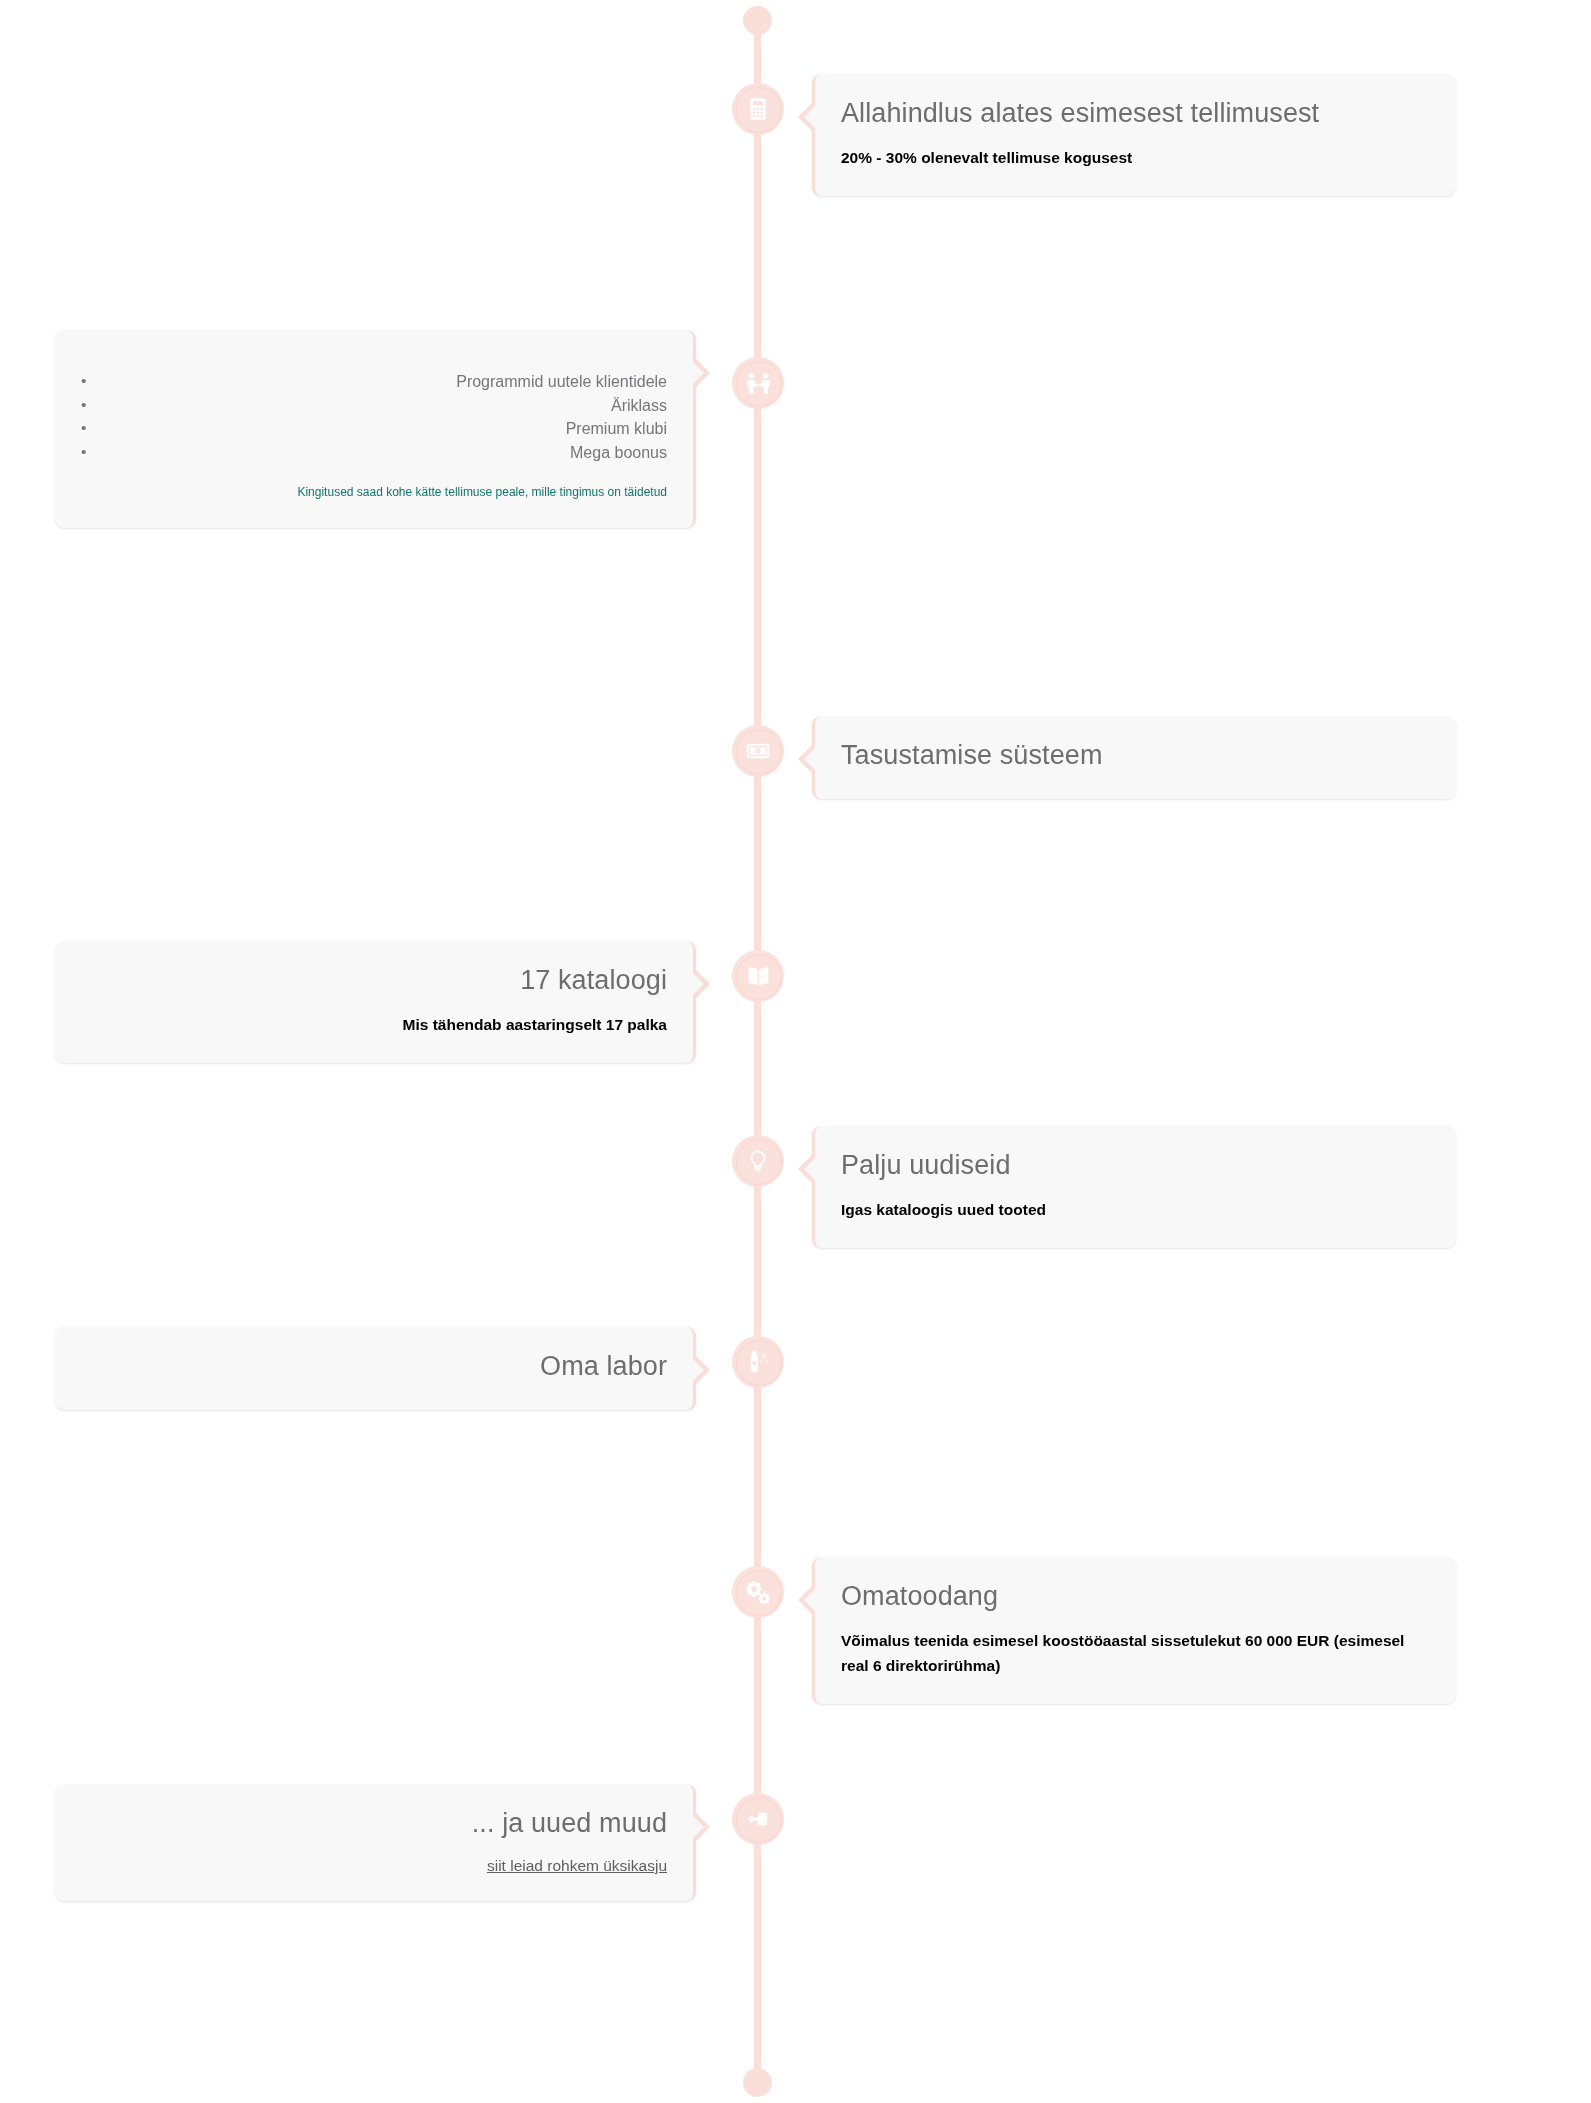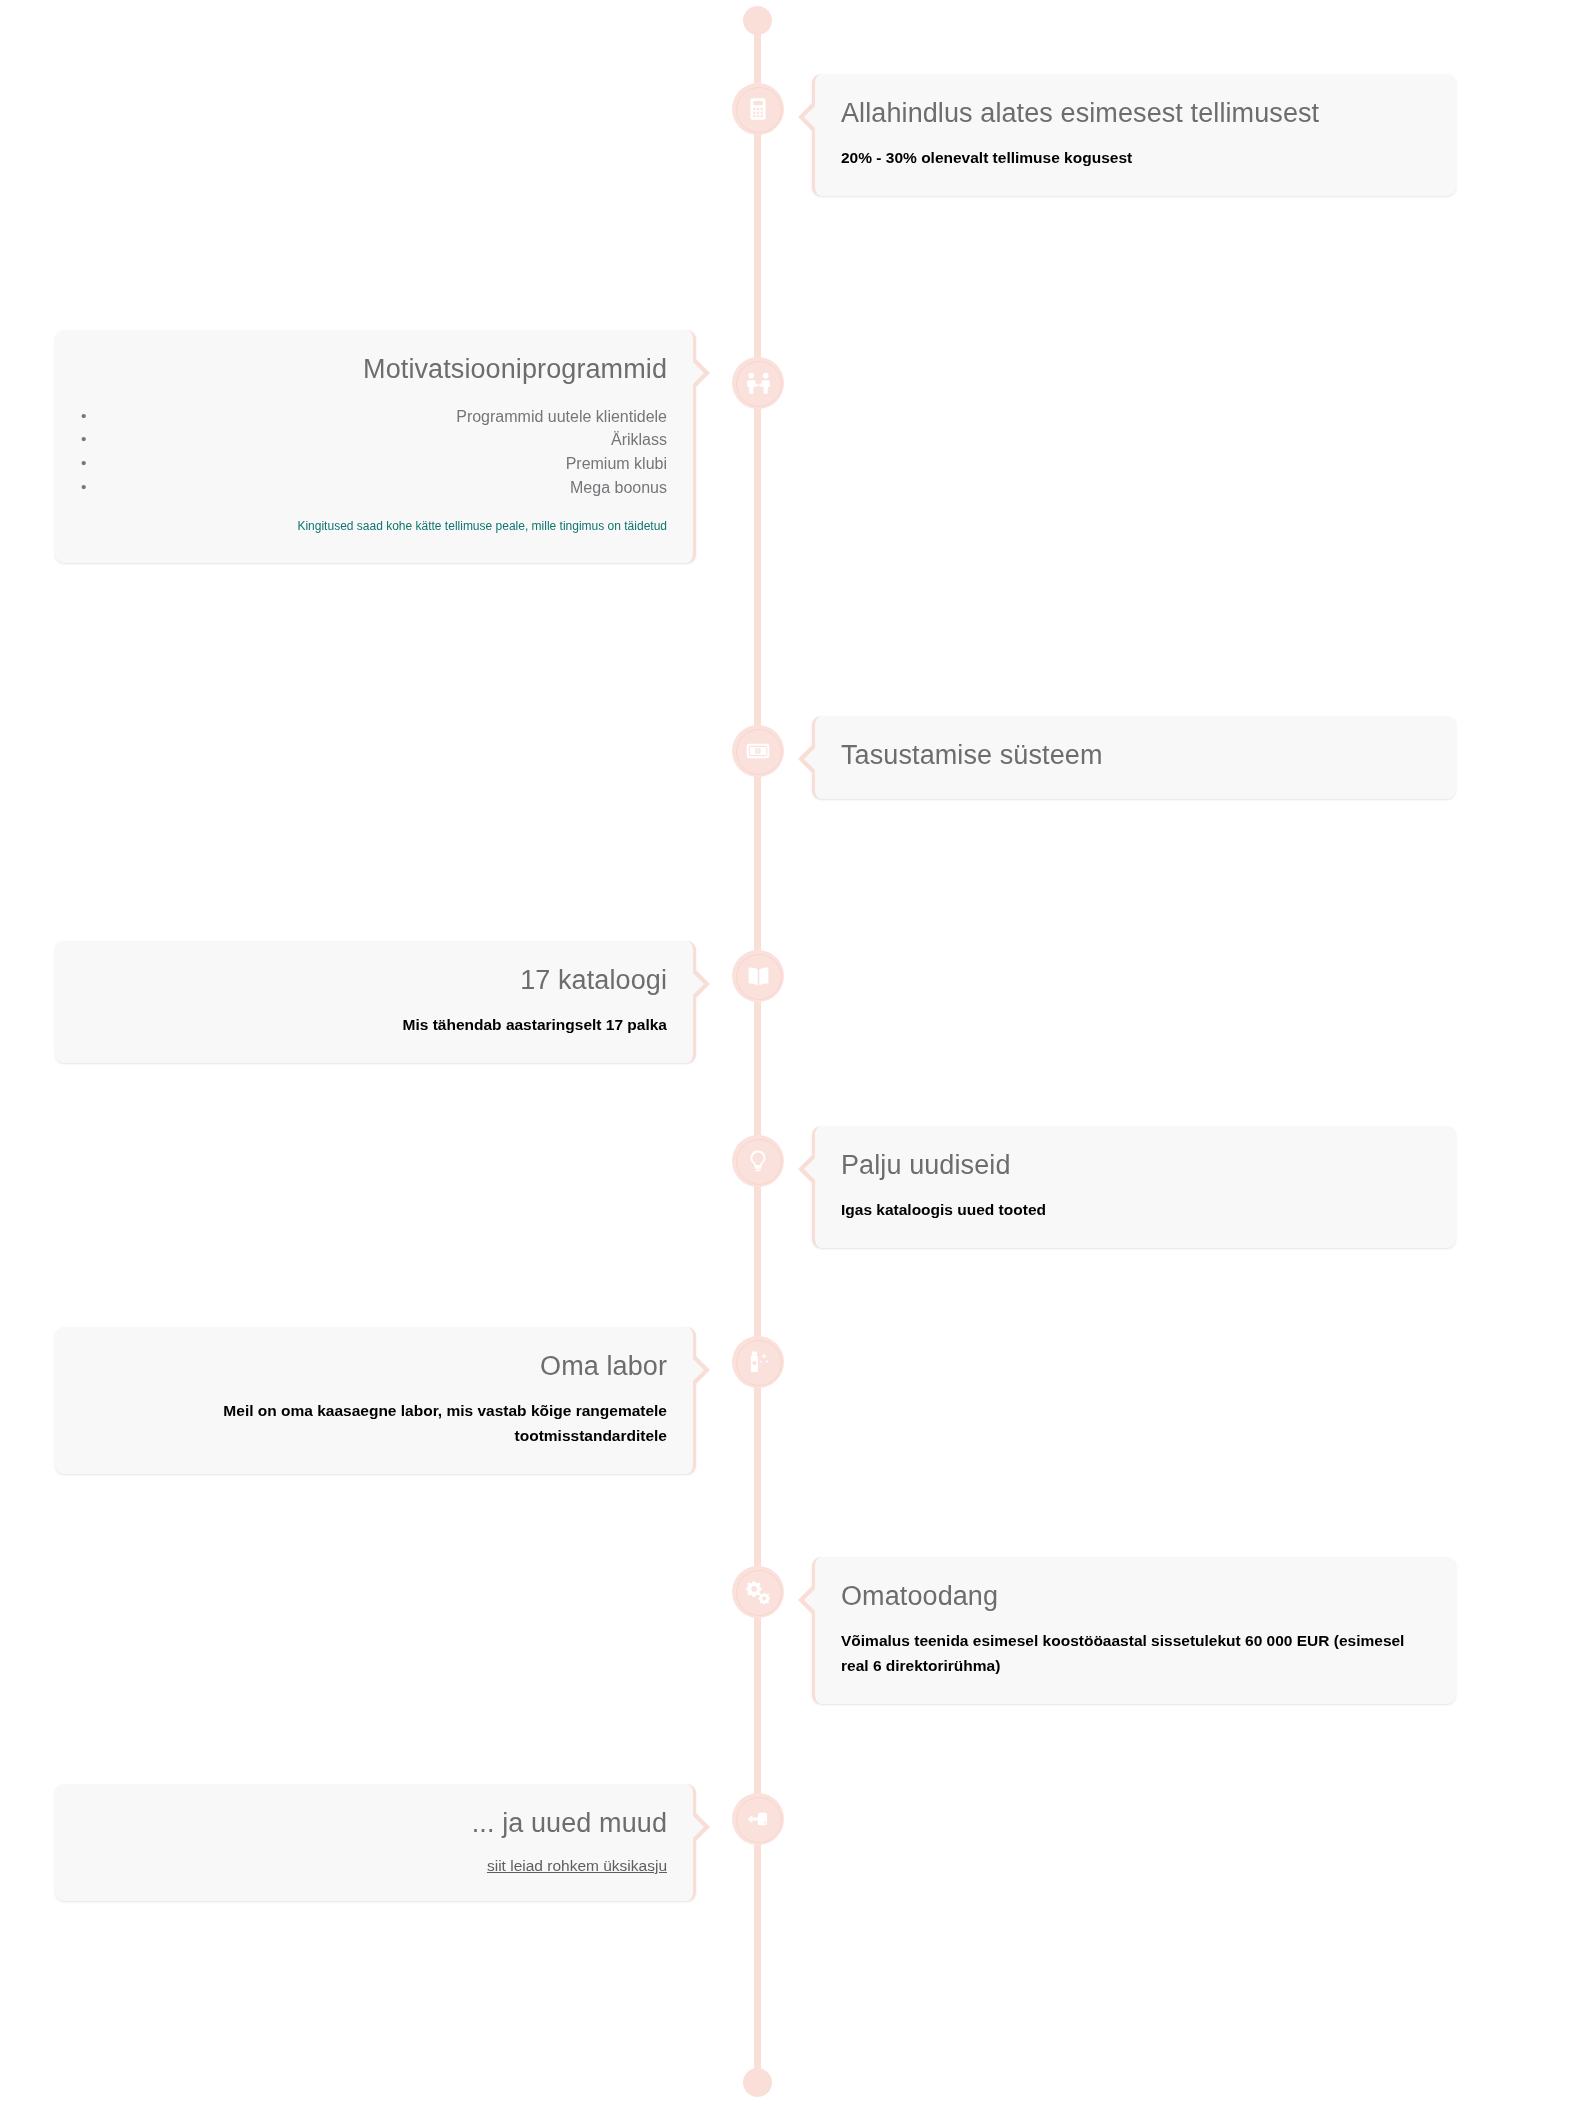--- a/index.html
+++ b/index.html
@@ -192,21 +192,20 @@
       <svg width="27" height="27" viewBox="0 0 24 24" fill="#ffffff">
         <circle cx="5.6" cy="5" r="2.5"></circle>
         <path d="M2.9 9h5.4a.9.9 0 0 1 .9.9v5.2H7.4V21H3.8v-5.9H2V9.9A.9.9 0 0 1 2.9 9z"></path>
         <circle cx="18.4" cy="5" r="2.5"></circle>
         <path d="M15.7 9h5.4a.9.9 0 0 1 .9.9v5.2h-1.8V21h-3.6v-5.9h-1.8V9.9a.9.9 0 0 1 .9-.9z"></path>
         <path d="M10.6 11.6l-2.1 1.9 2.1 1.9v-1.3h2.8v1.3l2.1-1.9-2.1-1.9v1.3h-2.8z"></path>
       </svg>
     </span>
   </div>
   <div class="card left" style="top:330px">
-    <div class="card-title">Motivatsiooniprogrammid</div>
     <ul class="card-list">
       <li>Programmid uutele klientidele</li>
       <li>Äriklass</li>
       <li>Premium klubi</li>
       <li>Mega boonus</li>
     </ul>
     <div class="card-note">Kingitused saad kohe kätte tellimuse peale, mille tingimus on täidetud</div>
   </div>
 
   <div class="node" style="top:725px">
@@ -257,21 +256,20 @@
         <path d="M5.4 7.6c0-1 .8-1.8 1.8-1.8h2.9c1 0 1.8.8 1.8 1.8v11.9c0 1-.8 1.8-1.8 1.8H7.2c-1 0-1.8-.8-1.8-1.8V7.6z"></path>
         <circle cx="8.7" cy="13" r="1.9" fill="#fbe1db"></circle>
         <path d="M17.4 4l.7 1.9 1.9.7-1.9.7-.7 1.9-.7-1.9-1.9-.7 1.9-.7z"></path>
         <path d="M20.3 9.8l.45 1.2 1.2.45-1.2.45-.45 1.2-.45-1.2-1.2-.45 1.2-.45z"></path>
         <path d="M14.6 10.4l.38 1.02 1.02.38-1.02.38-.38 1.02-.38-1.02-1.02-.38 1.02-.38z"></path>
       </svg>
     </span>
   </div>
   <div class="card left" style="top:1327px">
     <div class="card-title">Oma labor</div>
-    <div class="card-desc">Meil on oma kaasaegne labor, mis vastab kõige rangematele tootmisstandarditele</div>
   </div>
 
   <div class="node" style="top:1566px">
     <span>
       <svg width="27" height="27" viewBox="0 0 24 24" fill="#ffffff">
         <path d="M9.2 1.9l1 1.9c.5.05 1 .17 1.45.35l1.7-1.25 1.85 1.85-1.25 1.7c.18.45.3.95.35 1.45l1.9 1v2.6l-1.9 1c-.05.5-.17 1-.35 1.45l1.25 1.7-1.85 1.85-1.7-1.25c-.45.18-.95.3-1.45.35l-1 1.9H6.6l-1-1.9c-.5-.05-1-.17-1.45-.35l-1.7 1.25L.6 15.5l1.25-1.7c-.18-.45-.3-.95-.35-1.45l-1.9-1V8.75l1.9-1c.05-.5.17-1 .35-1.45L.6 4.6l1.85-1.85 1.7 1.25c.45-.18.95-.3 1.45-.35l1-1.9z" transform="translate(1.4 0.6) scale(0.82)"></path>
         <circle cx="8.1" cy="8.8" r="2.5" fill="#fbe1db"></circle>
         <path d="M17.9 12.3l.6 1.15c.3.04.6.12.87.24l1.05-.73 1.1 1.1-.73 1.05c.12.27.2.57.24.87l1.15.6v1.55l-1.15.6c-.04.3-.12.6-.24.87l.73 1.05-1.1 1.1-1.05-.73c-.27.12-.57.2-.87.24l-.6 1.15h-1.55l-.6-1.15c-.3-.04-.6-.12-.87-.24l-1.05.73-1.1-1.1.73-1.05a3.4 3.4 0 0 1-.24-.87l-1.15-.6v-1.55l1.15-.6c.04-.3.12-.6.24-.87l-.73-1.05 1.1-1.1 1.05.73c.27-.12.57-.2.87-.24l.6-1.15z"></path>
         <circle cx="17.1" cy="17.3" r="1.7" fill="#fbe1db"></circle>
       </svg>

